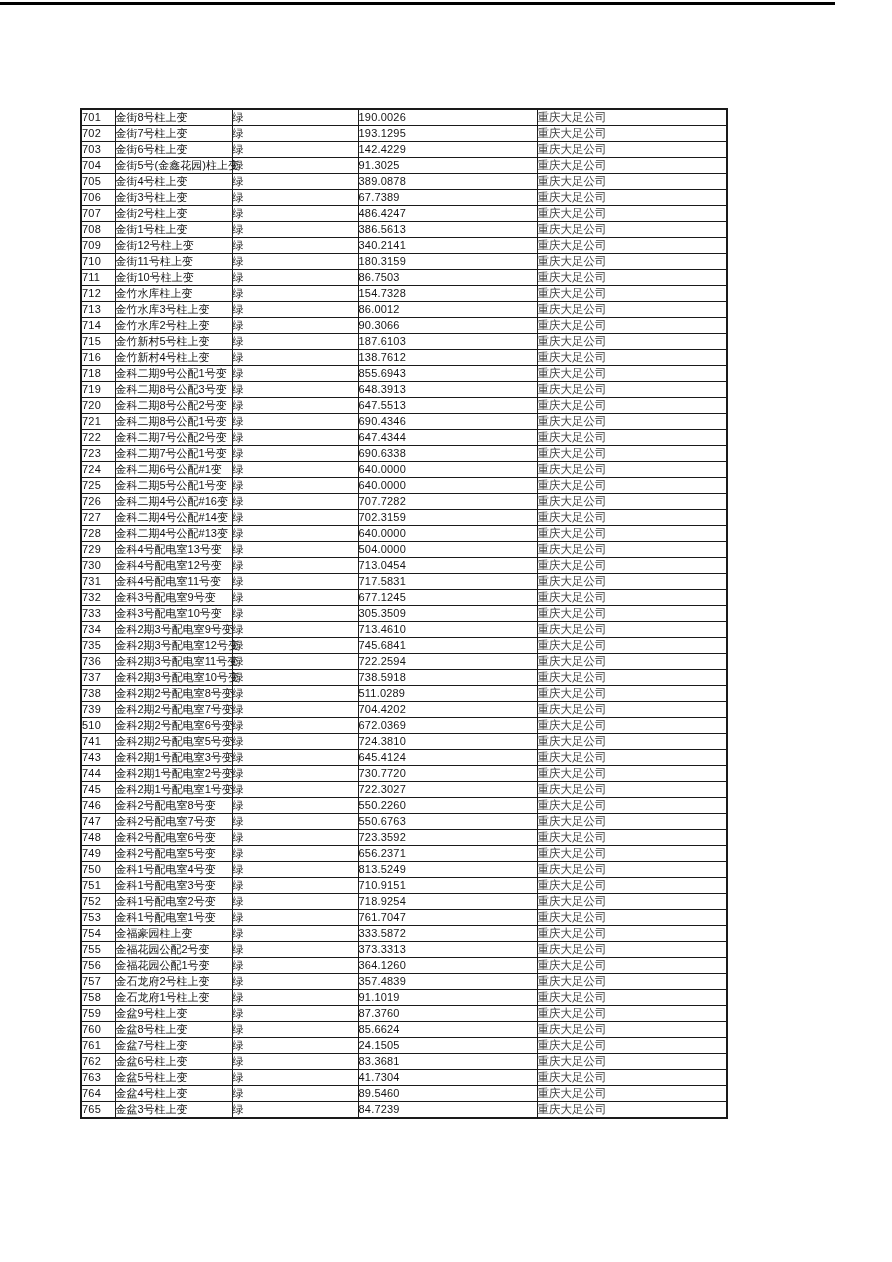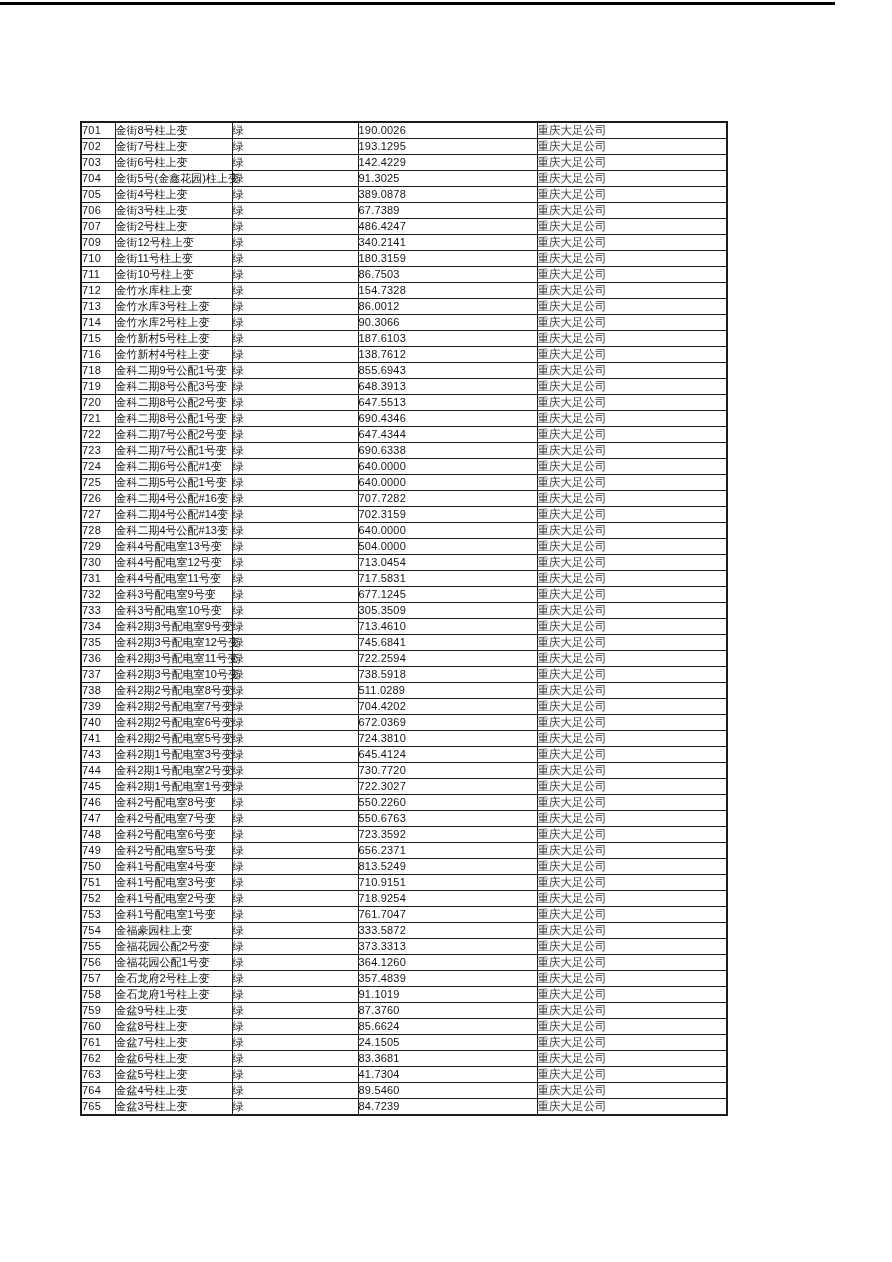--- a/index.html
+++ b/index.html
@@ -18,21 +18,21 @@
     position: absolute;
     left: 0;
     top: 2px;
     width: 835px;
     height: 3px;
     background: #000000;
   }
   .sheet-table-wrap {
     position: absolute;
     left: 80px;
-    top: 121px;
+    top: 108px;
     border-radius: 22px;
   }
   table.grid {
     border-collapse: collapse;
     table-layout: fixed;
     width: 646px;
     border: 2px solid #1a1a1a;
   }
   table.grid td {
     border: 1px solid #1a1a1a;
@@ -136,20 +136,27 @@
     <td class="c-company">重庆大足公司</td>
   </tr>
         <tr>
     <td class="c-id">707</td>
     <td class="c-name">金街2号柱上变</td>
     <td class="c-status">绿</td>
     <td class="c-value">486.4247</td>
     <td class="c-company">重庆大足公司</td>
   </tr>
         <tr>
+    <td class="c-id">708</td>
+    <td class="c-name">金街1号柱上变</td>
+    <td class="c-status">绿</td>
+    <td class="c-value">386.5613</td>
+    <td class="c-company">重庆大足公司</td>
+  </tr>
+        <tr>
     <td class="c-id">709</td>
     <td class="c-name">金街12号柱上变</td>
     <td class="c-status">绿</td>
     <td class="c-value">340.2141</td>
     <td class="c-company">重庆大足公司</td>
   </tr>
         <tr>
     <td class="c-id">710</td>
     <td class="c-name">金街11号柱上变</td>
     <td class="c-status">绿</td>
@@ -346,21 +353,21 @@
     <td class="c-company">重庆大足公司</td>
   </tr>
         <tr>
     <td class="c-id">739</td>
     <td class="c-name">金科2期2号配电室7号变</td>
     <td class="c-status">绿</td>
     <td class="c-value">704.4202</td>
     <td class="c-company">重庆大足公司</td>
   </tr>
         <tr>
-    <td class="c-id">740</td>
+    <td class="c-id">510</td>
     <td class="c-name">金科2期2号配电室6号变</td>
     <td class="c-status">绿</td>
     <td class="c-value">672.0369</td>
     <td class="c-company">重庆大足公司</td>
   </tr>
         <tr>
     <td class="c-id">741</td>
     <td class="c-name">金科2期2号配电室5号变</td>
     <td class="c-status">绿</td>
     <td class="c-value">724.3810</td>

